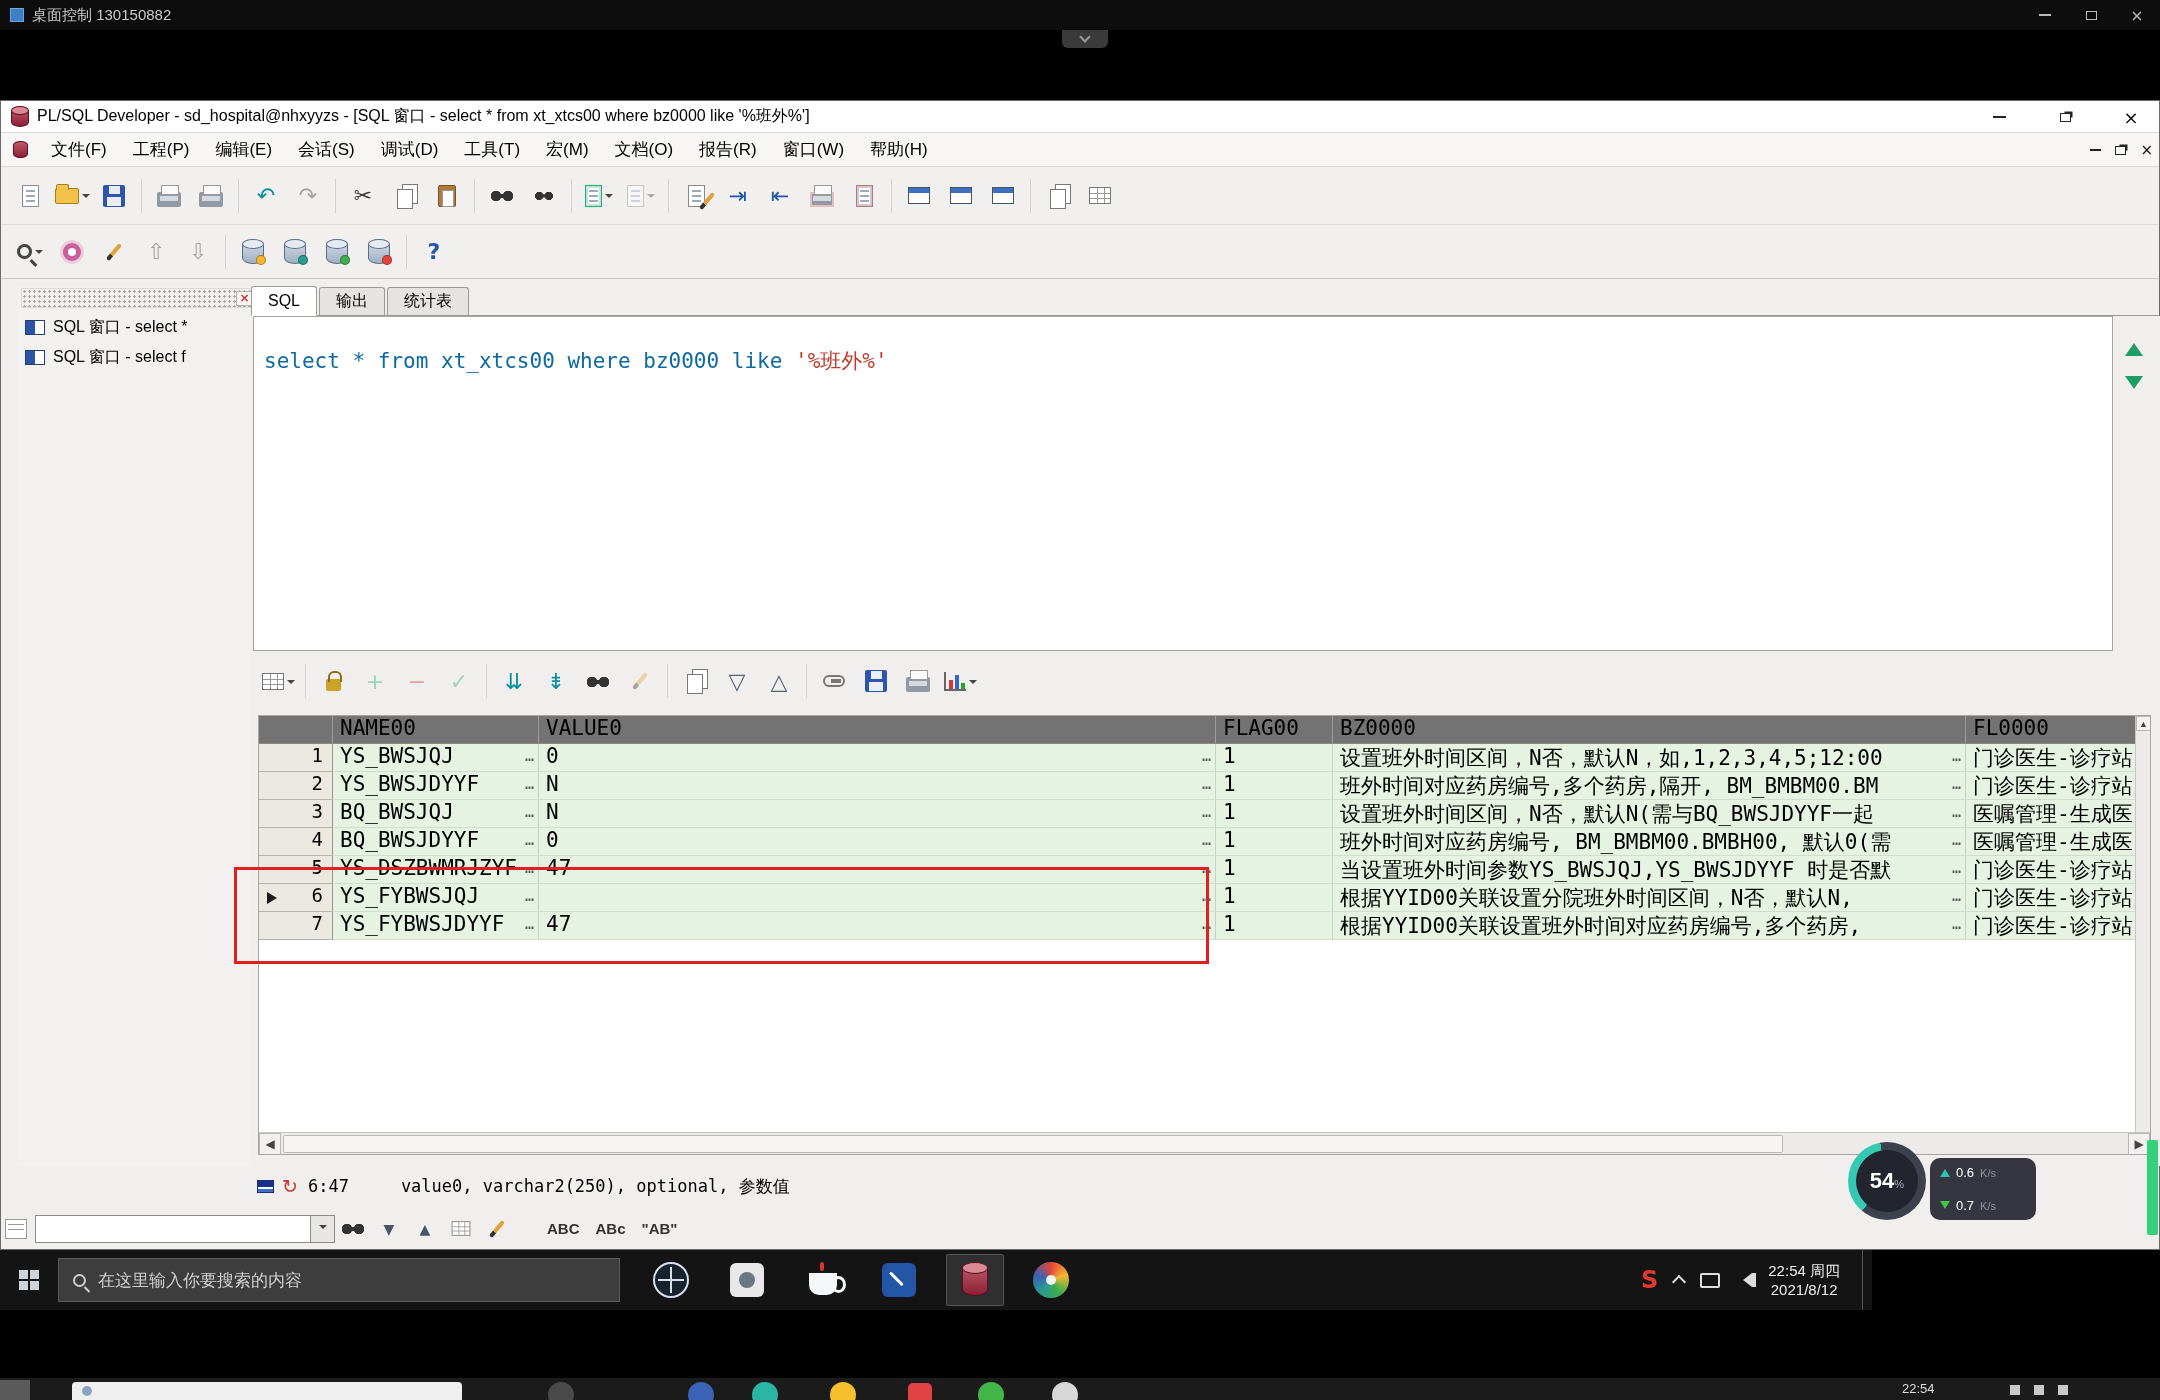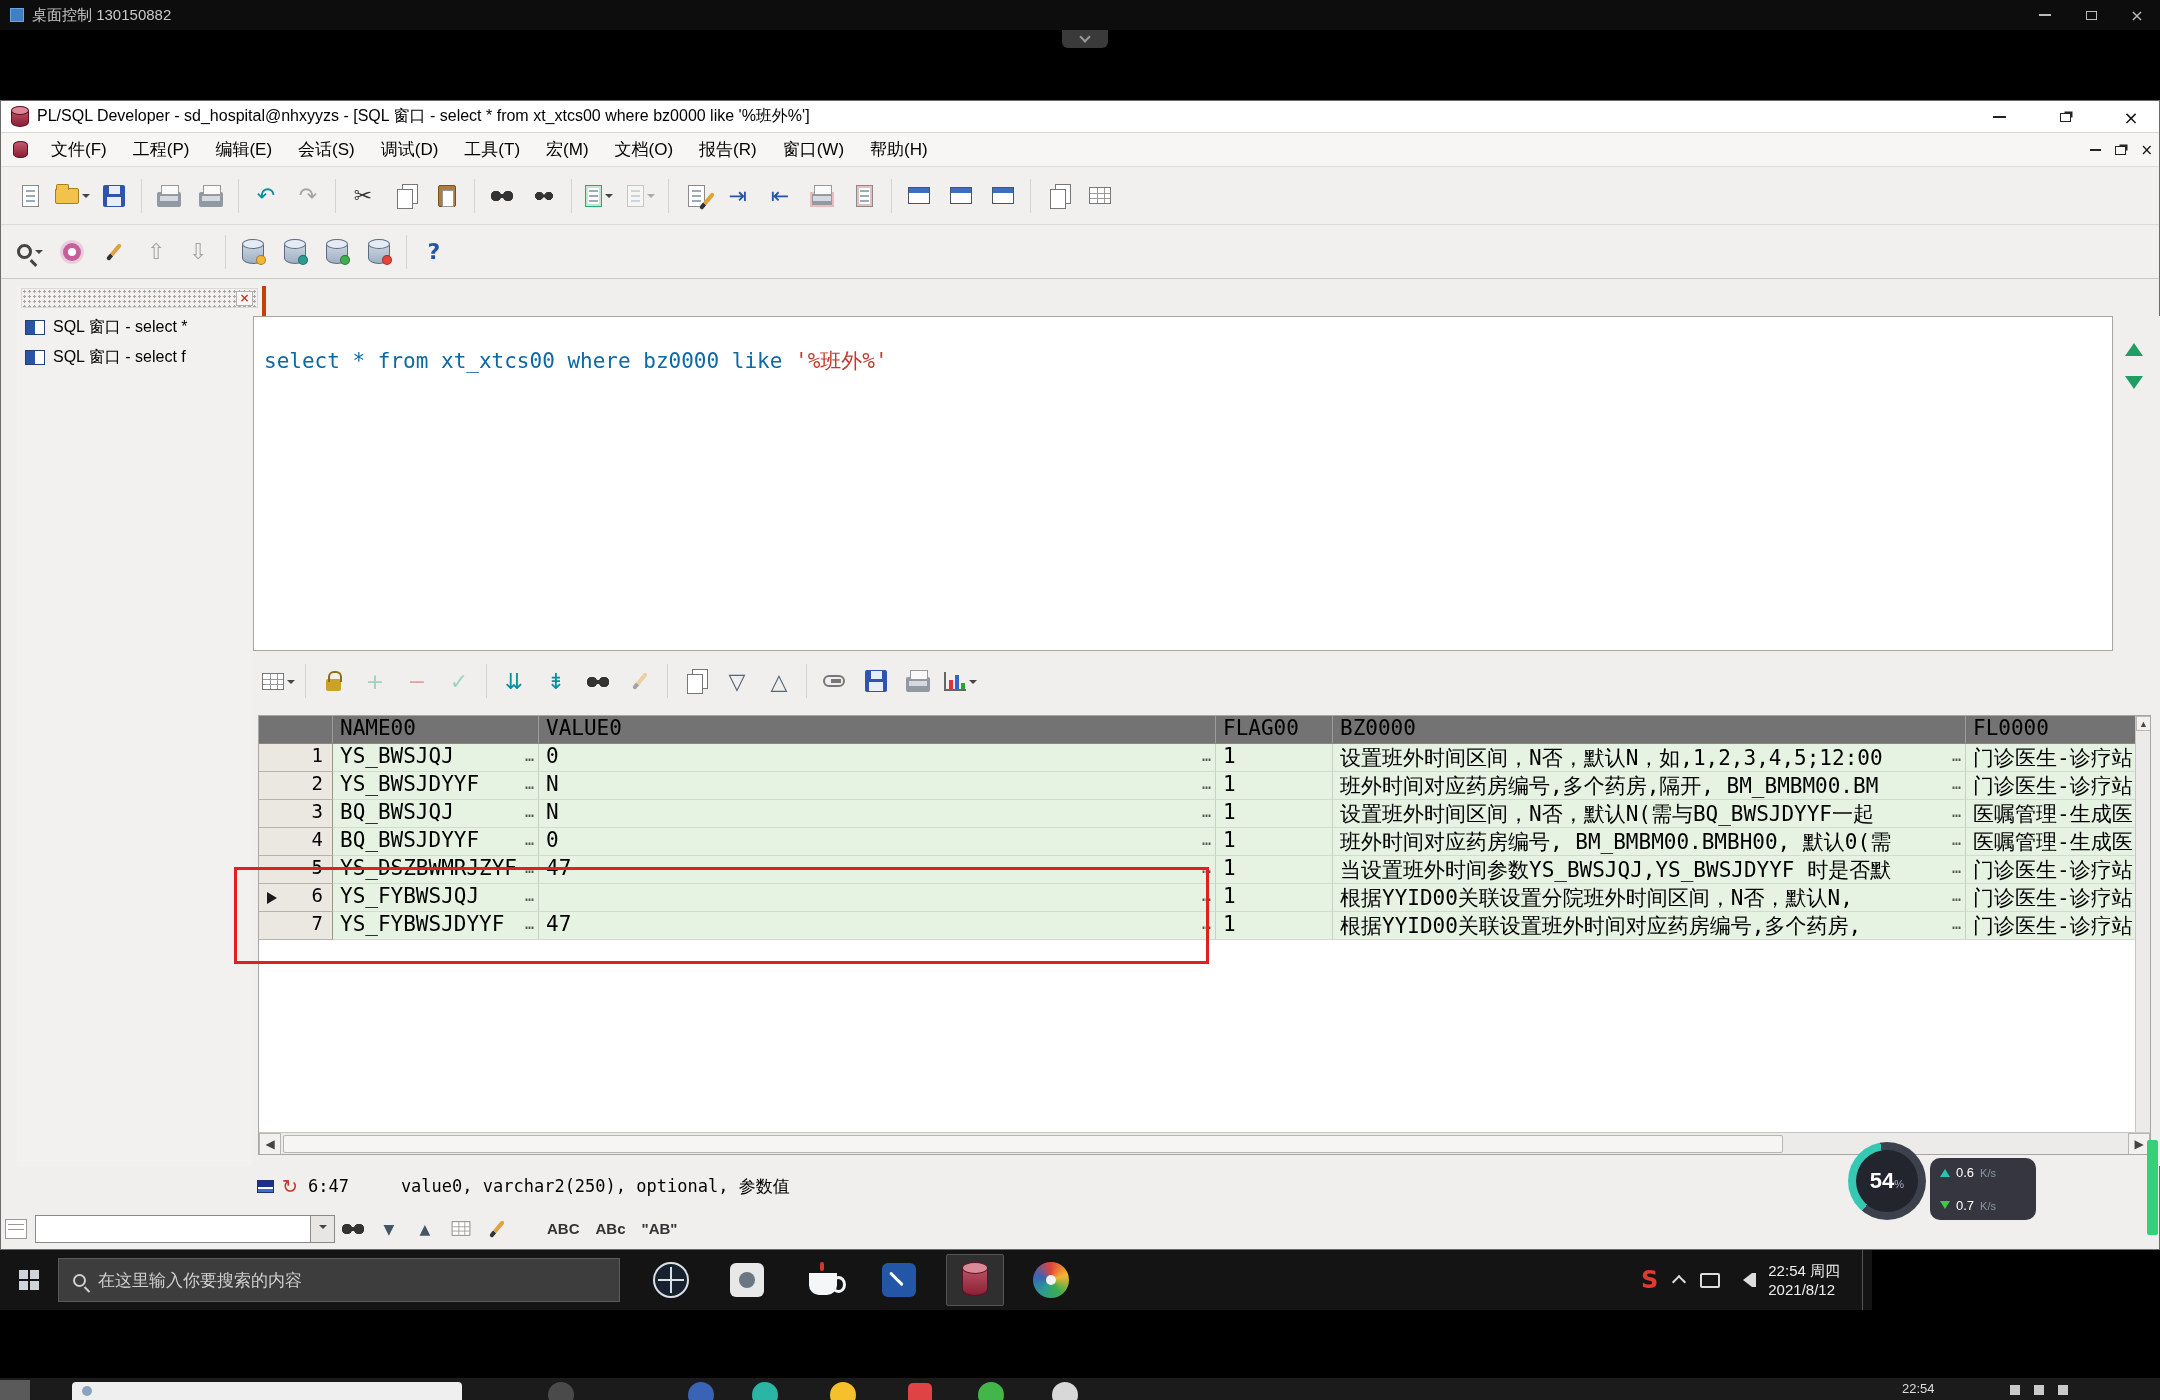--- a/index.html
+++ b/index.html
@@ -194,21 +194,21 @@
   .ic-plsql{width:26px;height:32px;background:linear-gradient(#c05a6a,#8c1f35);border:1px solid #5e1020;border-radius:13px/7px;position:relative}
   .ic-plsql::before{content:"";position:absolute;left:-1px;right:-1px;top:-3px;height:10px;background:#d98a96;border:1px solid #5e1020;border-radius:50%}
   .ic-sphere{width:36px;height:36px;border-radius:50%;background:conic-gradient(#e4443a,#f2b632,#3fae4c,#2a9c92,#3a62b5,#e4443a);position:relative}
   .ic-sphere::before{content:"";position:absolute;left:13px;top:13px;width:10px;height:10px;border-radius:50%;background:#f2f2f2}
   .tray{position:absolute;right:6px;top:0;height:60px;display:flex;align-items:center;gap:16px}
   .sogou{color:#e03a2f;font:bold 24px "DejaVu Sans",sans-serif}
   .up-caret{width:10px;height:10px;border-left:2px solid #ddd;border-top:2px solid #ddd;transform:rotate(45deg);margin-top:4px}
   .ic-tablet{width:20px;height:15px;border:2px solid #ddd;border-radius:2px}
   .ic-spk{width:0;height:0;border:7px solid transparent;border-right:9px solid #ddd;position:relative}
   .ic-spk::after{content:"";position:absolute;left:9px;top:-7px;width:4px;height:14px;background:#ddd}
-  .clock{color:#eee;font-size:15px;text-align:left;line-height:19px;padding-right:6px}
+  .clock{color:#eee;font-size:15px;text-align:center;line-height:19px;padding-right:6px}
   .desk-sliver{width:4px;height:60px;border-left:1px solid #555}
 
   
   .strip{position:absolute;left:0;top:1378px;width:2160px;height:22px;background:#1b1b1b;overflow:hidden;z-index:30}
   .strip-frag{position:absolute;left:72px;top:4px;width:390px;height:18px;background:#efefef;border-radius:4px 4px 0 0;display:flex;align-items:center}
   .frag-dot{width:10px;height:10px;border-radius:50%;background:#8aa4c0;margin-left:10px}
   .sdot{position:absolute;top:4px;width:26px;height:26px;border-radius:50%}
   .ssq{position:absolute;top:5px;width:24px;height:24px;border-radius:5px}
   .strip-time{position:absolute;left:1902px;top:3px;color:#ddd;font-size:13px}
   .strip-bits{position:absolute;left:2010px;top:7px;width:10px;height:10px;background:#c9c9c9;box-shadow:24px 0 0 #c9c9c9,48px 0 0 #c9c9c9}
@@ -414,20 +414,25 @@
       <div class="dock-item">
         <span class="dock-ic"></span>
         <span>SQL 窗口 - select *</span>
       </div>
       <div class="dock-item">
         <span class="dock-ic"></span>
         <span>SQL 窗口 - select f</span>
       </div>
     </div>
 
+    <div class="w-tabs">
+      <div class="tab active">SQL</div>
+      <div class="tab">输出</div>
+      <div class="tab">统计表</div>
+    </div>
 
     <div class="w-editor">
       <div class="ed-white">
         <div class="sqlline"><span class="kw">select * from xt_xtcs00 where bz0000 like </span><span class="str">'%班外%'</span></div>
       </div>
       <div class="nav-col">
         <div class="nav-btn">
             <span class="arr-up"></span>
           </div>
         <div class="nav-btn">

